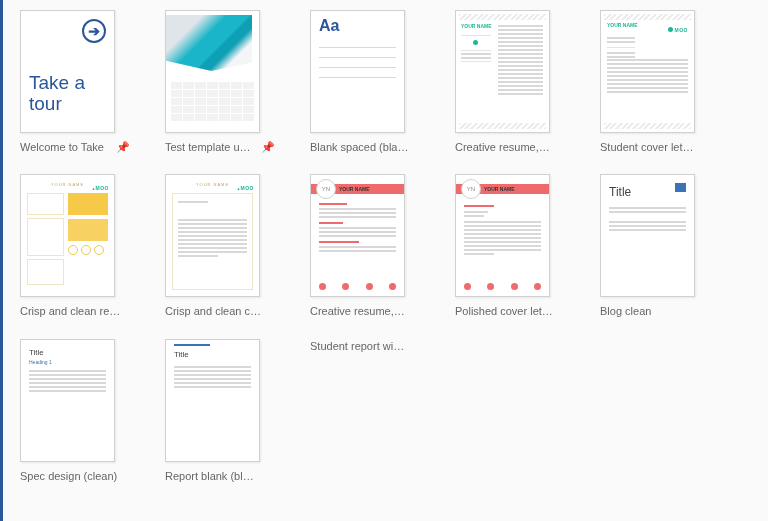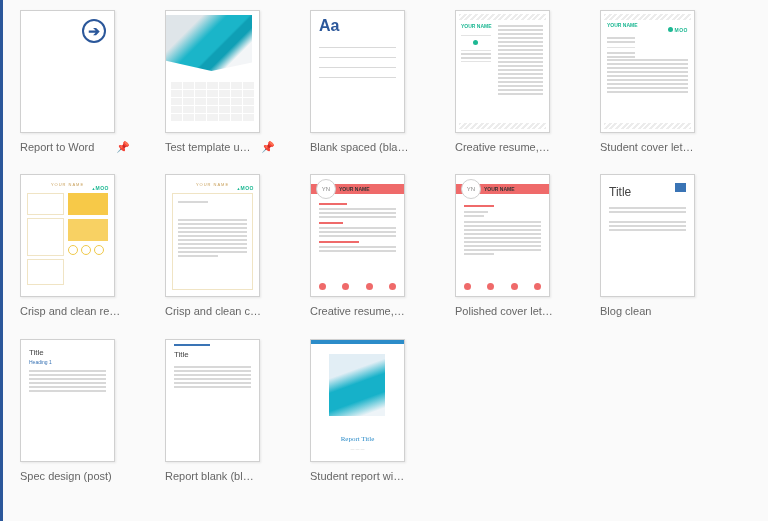--- a/index.html
+++ b/index.html
@@ -170,23 +170,25 @@
 <body>
 
 <div class="sidebar"></div>
 
 <div class="grid">
 
 
   <div class="tile">
     <div class="thumb">
       <div class="t-welcome-arrow">➔</div>
-    </div>
-    <div class="label-row">
-      <span class="label">Report to Word</span>
+      <div class="t-welcome-text" style="white-space:pre-line;">Take a
+tour</div>
+    </div>
+    <div class="label-row">
+      <span class="label">Welcome to Take</span>
       <span class="pin">📌</span>
     </div>
   </div>
 
   <div class="tile">
     <div class="thumb">
       <div class="t-test-img"></div>
       <div class="t-test-cal">
         <div class="cal-grid">
           <div class="cal-cell"></div>
@@ -441,21 +443,21 @@
       <div style="position:absolute;top:28px;left:8px;right:8px;">
         <div class="t-txt"></div>
           <div class="t-txt"></div>
           <div class="t-txt"></div>
           <div class="t-txt"></div>
         <div class="t-txt"></div>
           <div class="t-txt"></div>
       </div>
     </div>
     <div class="label-row">
-        <span class="label">Spec design (post)</span>
+        <span class="label">Spec design (clean)</span>
       </div>
   </div>
 
   <div class="tile">
     <div class="thumb">
       <div class="tt-report-bar"></div>
       <div style="position:absolute;top:10px;left:8px;font-size:8px;color:#444;">Title</div>
       <div style="position:absolute;top:24px;left:8px;right:8px;">
         <div class="t-txt"></div>
           <div class="t-txt"></div>
@@ -464,24 +466,18 @@
         <div class="t-txt"></div>
           <div class="t-txt"></div>
       </div>
     </div>
     <div class="label-row">
         <span class="label">Report blank (bl…</span>
       </div>
   </div>
 
   <div class="tile">
-    <div class="thumb">
-      <div class="sr-bar"></div>
-      <div class="sr-img"></div>
-      <div class="sr-cap">Report Title</div>
-      <div class="sr-cap2">— — —</div>
-    </div>
     <div class="label-row">
         <span class="label">Student report wi…</span>
       </div>
   </div>
 
 </div>
 
 </body></html>

